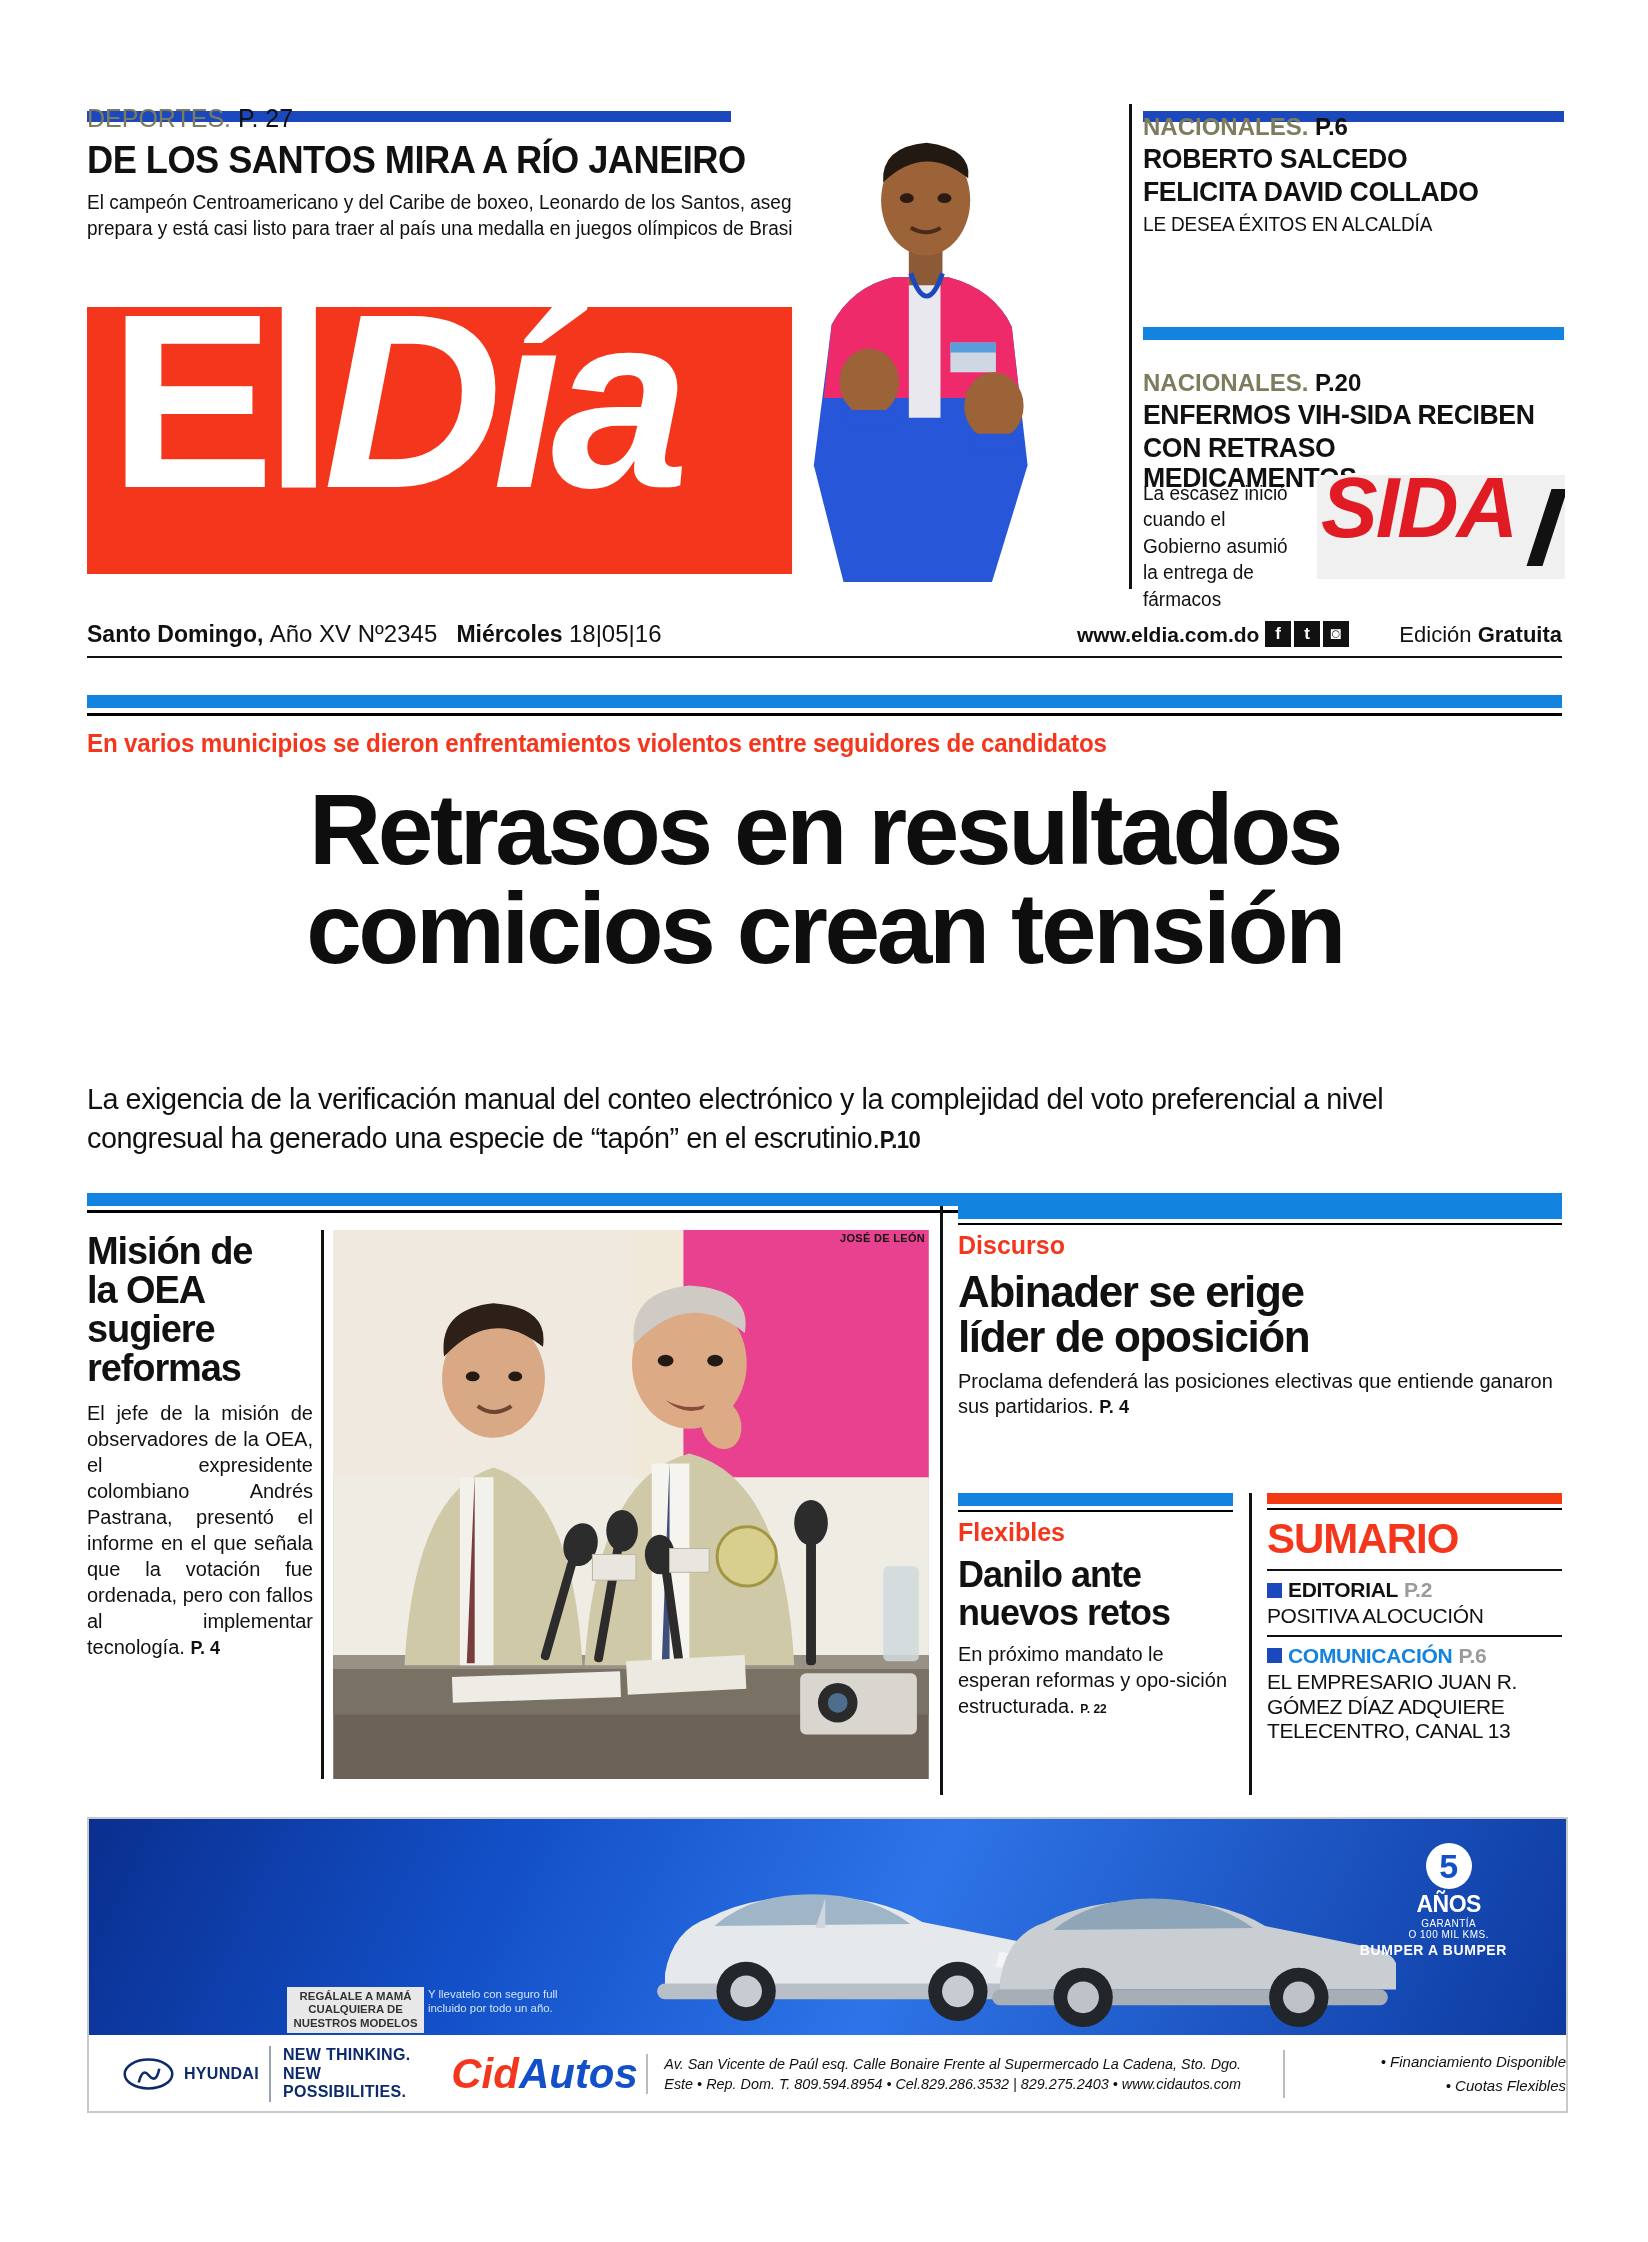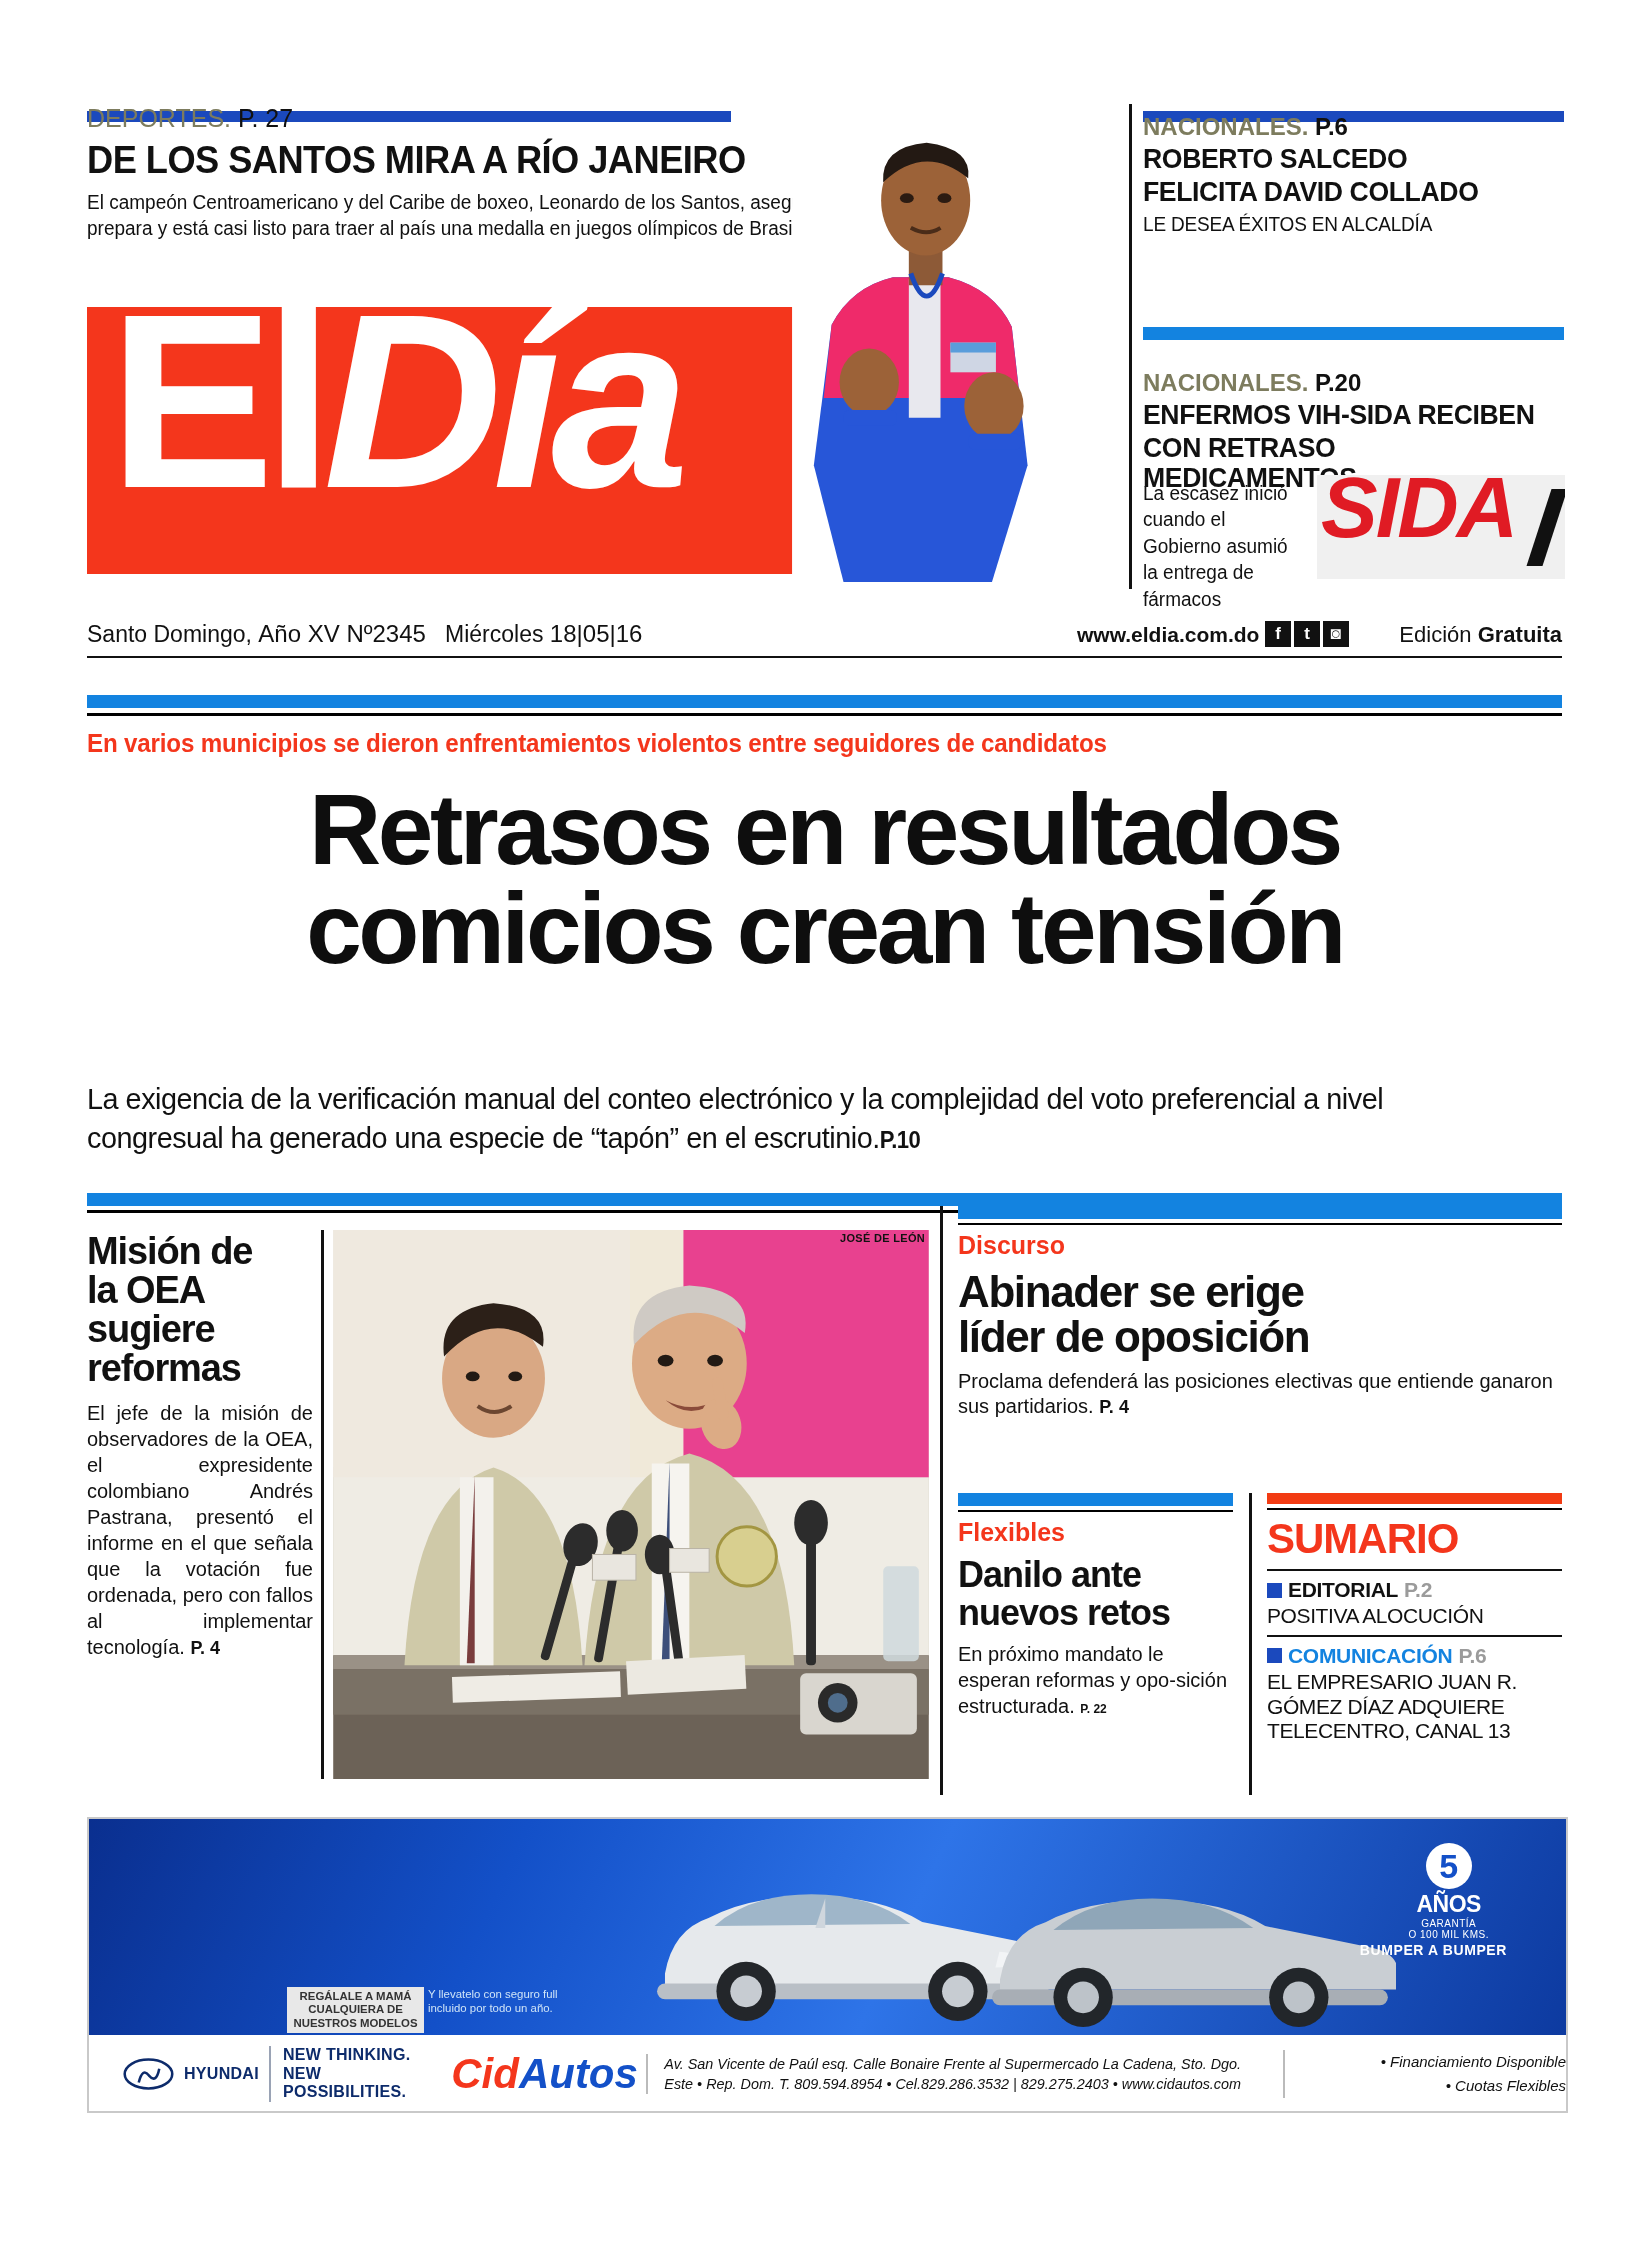--- a/index.html
+++ b/index.html
@@ -48,21 +48,21 @@
   .sidabox{position:absolute;left:1317px;top:475px;width:248px;height:104px;background:#f0f0f0;overflow:hidden;}
   .sida-txt{position:absolute;left:4px;top:-16px;font-size:85px;font-weight:bold;color:#e01b24;
             font-family:"Liberation Sans",sans-serif;letter-spacing:-2px;font-style:italic;}
   .sida-slash{position:absolute;right:10px;top:14px;width:16px;height:77px;background:#111;transform:skewX(-18deg);}
   .nac2-body{position:absolute;left:1143px;top:480px;width:163px;font-size:20px;line-height:1.32;
              font-family:"Liberation Sans Narrow","Liberation Sans",sans-serif;transform:scaleX(.95);transform-origin:left;}
 
   
   .dateline{position:absolute;left:87px;top:616px;width:1475px;height:42px;}
   .dateline .left{position:absolute;left:0;top:4px;font-size:23px;}
-  .dateline .left b{font-weight:normal;}
+  .dateline .left b{font-weight:bold;}
   .dateline .left .small{font-size:24px;}
   .dateline .web{position:absolute;left:990px;top:7px;font-size:21px;font-weight:bold;}
   .dateline .socials{position:absolute;left:1178px;top:5px;display:flex;gap:3px;}
   .dateline .socials .s{width:26px;height:26px;background:#111;color:#fff;font-size:17px;display:flex;
                         align-items:center;justify-content:center;font-weight:bold;}
   .dateline .edi{position:absolute;right:0;top:6px;font-size:22px;}
   .dateline .edi b{font-weight:bold;}
   .dateline .hr{position:absolute;left:0;top:40px;width:1475px;height:2px;background:#111;}
 
   

